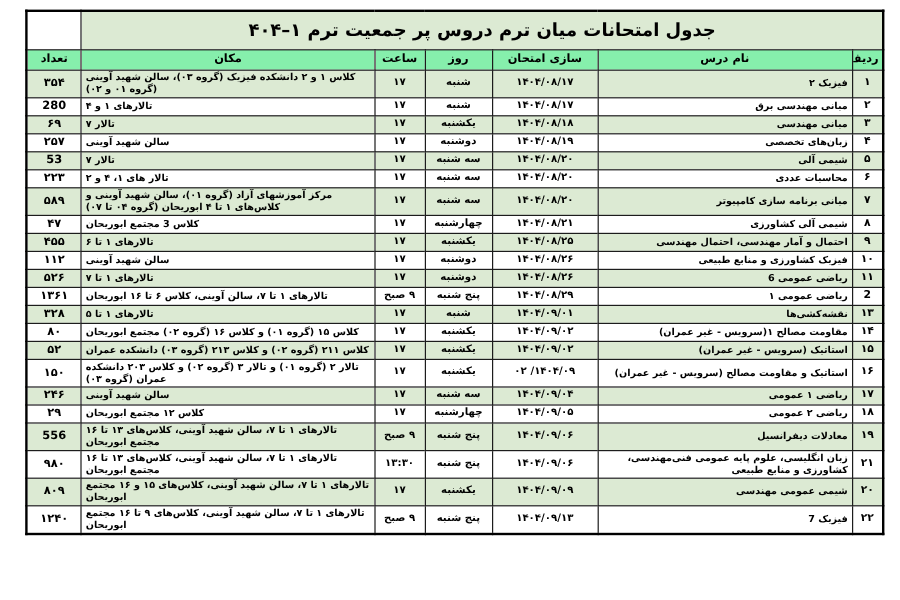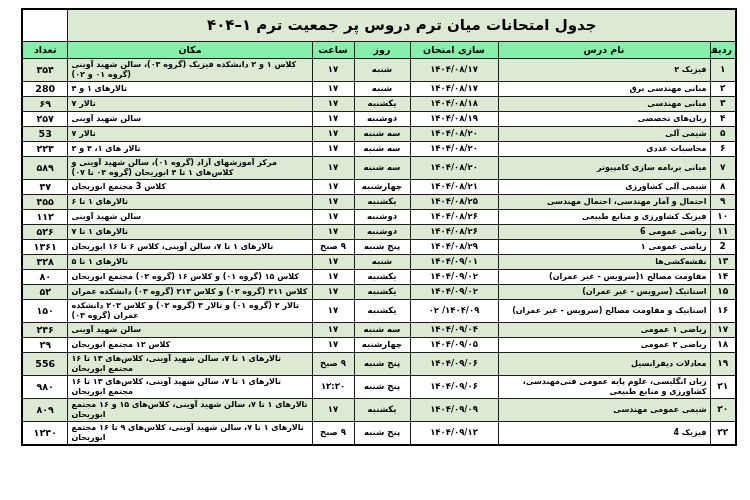--- a/index.html
+++ b/index.html
@@ -240,21 +240,21 @@
     <td class="c-no">۲۰</td>
     <td class="c-course">شیمی عمومی مهندسی</td>
     <td class="c-date">۱۴۰۴/۰۹/۰۹</td>
     <td class="c-day">یکشنبه</td>
     <td class="c-time">۱۷</td>
     <td class="c-loc">تالارهای ۱ تا ۷، سالن شهید آوینی، کلاس‌های ۱۵ و ۱۶ مجتمع ابوریحان</td>
     <td class="c-count">۸۰۹</td>
   </tr>
         <tr>
     <td class="c-no">۲۲</td>
-    <td class="c-course">فیزیک 4</td>
+    <td class="c-course">فیزیک 7</td>
     <td class="c-date">۱۴۰۴/۰۹/۱۳</td>
     <td class="c-day">پنج شنبه</td>
     <td class="c-time">۹ صبح</td>
     <td class="c-loc">تالارهای ۱ تا ۷، سالن شهید آوینی، کلاس‌های ۹ تا ۱۶ مجتمع ابوریحان</td>
     <td class="c-count">۱۲۴۰</td>
   </tr>
       </tbody>
   </table>
 </div>
 

